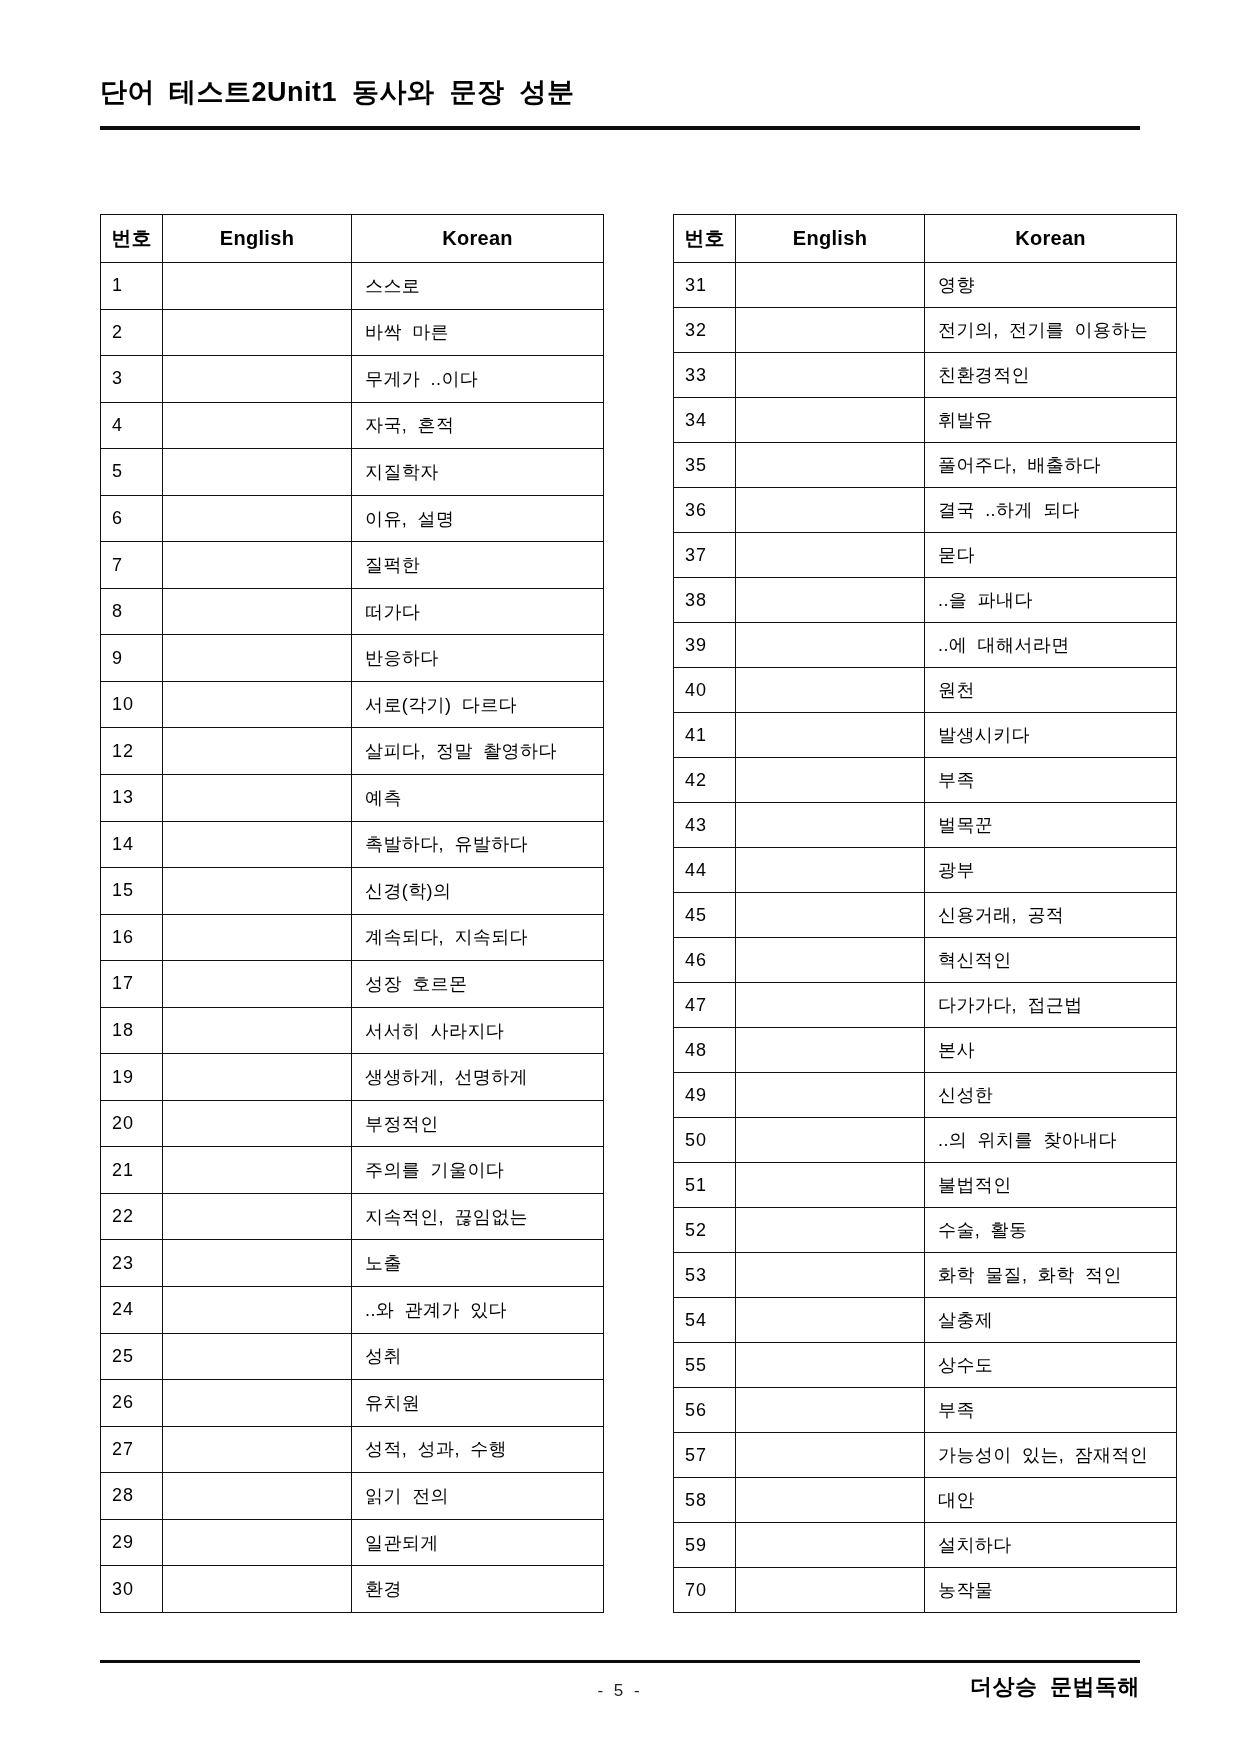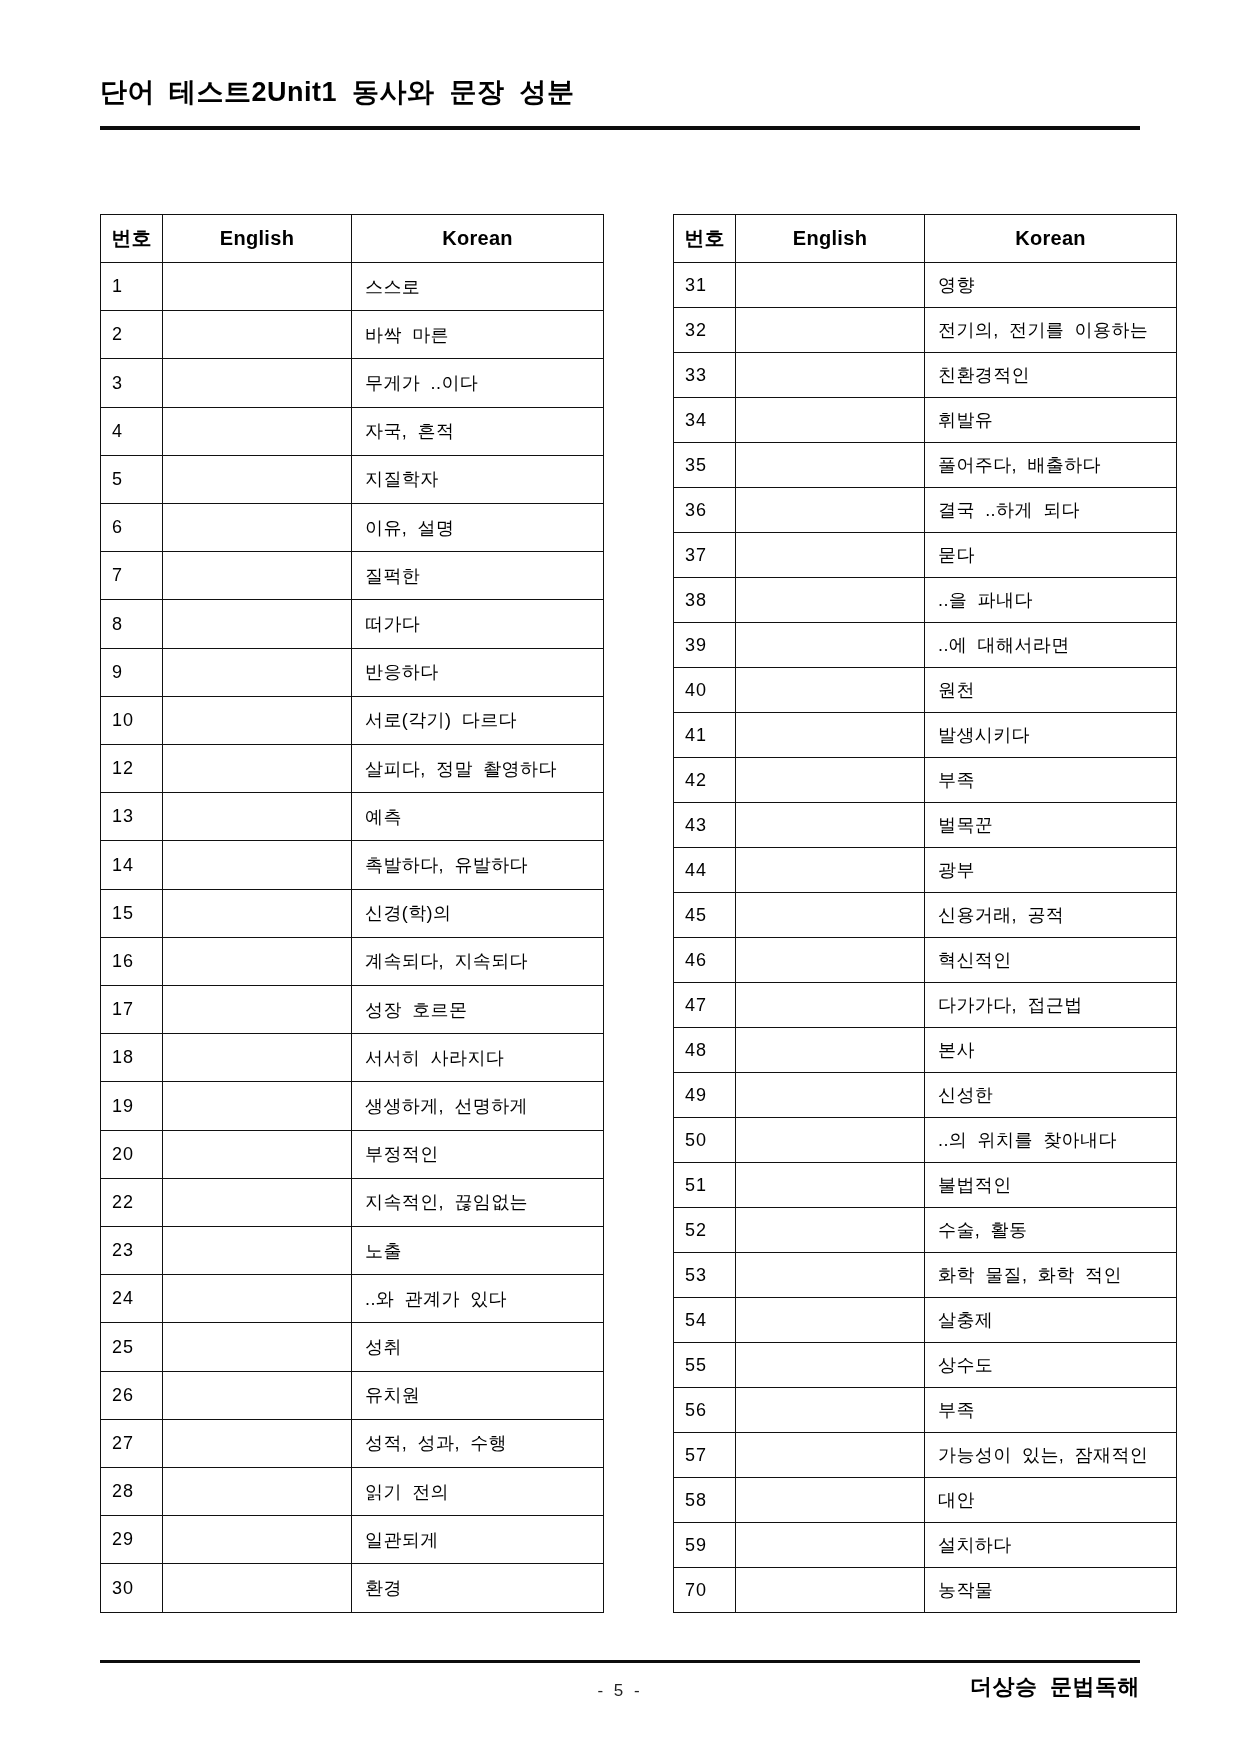--- a/index.html
+++ b/index.html
@@ -221,20 +221,25 @@
           <td class="c-no">19</td>
           <td class="c-en"></td>
           <td class="c-ko">생생하게, 선명하게</td>
         </tr>
         <tr>
           <td class="c-no">20</td>
           <td class="c-en"></td>
           <td class="c-ko">부정적인</td>
         </tr>
         <tr>
+          <td class="c-no">21</td>
+          <td class="c-en"></td>
+          <td class="c-ko">주의를 기울이다</td>
+        </tr>
+        <tr>
           <td class="c-no">22</td>
           <td class="c-en"></td>
           <td class="c-ko">지속적인, 끊임없는</td>
         </tr>
         <tr>
           <td class="c-no">23</td>
           <td class="c-en"></td>
           <td class="c-ko">노출</td>
         </tr>
         <tr>

